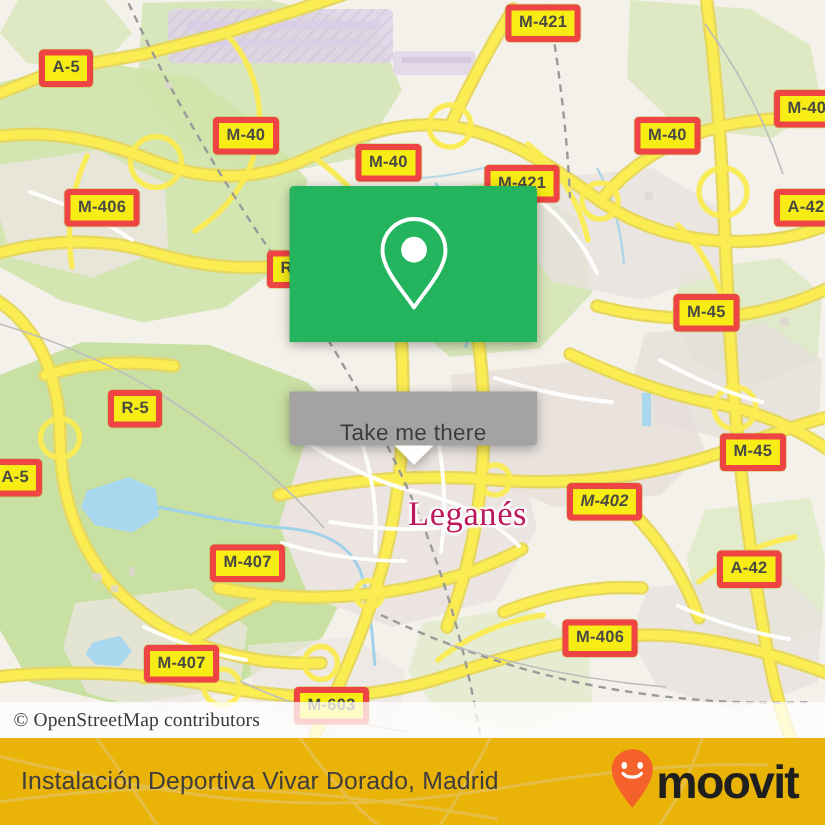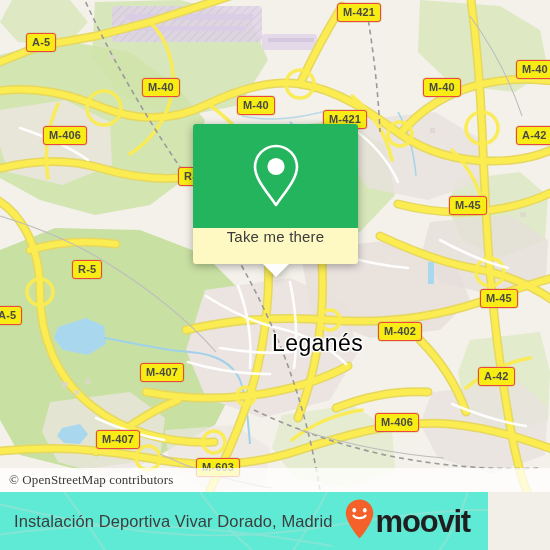--- a/index.html
+++ b/index.html
@@ -24,38 +24,38 @@
     height: 492px;
     overflow: hidden;
     background: #f4f1ea;
   }
   #map svg { display: block; }
 
   
   .shield {
     position: absolute;
     background: #f7ec13;
-    border: 1px solid #ef4444;
+    border: 4px solid #ef4444;
     border-radius: 3px;
     color: #4a4a44;
     font-family: "Liberation Sans", sans-serif;
     font-size: 11px;
     font-weight: bold;
     line-height: 14px;
     padding: 1px 5px 2px 5px;
     white-space: nowrap;
     box-shadow: 0 0 0 0.5px rgba(190,180,60,.55);
     letter-spacing: 0.2px;
   }
 
   
   .place-label {
     position: absolute;
-    color: #000000;
-    font-family: Liberation Sans, sans-serif;
+    color: #be185d;
+    font-family: Liberation Serif, serif;
     font-size: 23px;
     font-weight: normal;
     letter-spacing: 0.4px;
     white-space: nowrap;
     text-shadow:
        1.4px 0 1.6px #fff, -1.4px 0 1.6px #fff,
        0 1.4px 1.6px #fff, 0 -1.4px 1.6px #fff,
        1px 1px 1.6px #fff, -1px -1px 1.6px #fff,
        1px -1px 1.6px #fff, -1px 1px 1.6px #fff;
     padding-left: 29px;
@@ -71,26 +71,27 @@
   }
   #callout-green {
     background: #25b45e;
     height: 104px;
     border-radius: 3px 3px 0 0;
     display: flex;
     align-items: center;
     justify-content: center;
   }
   #callout-label-bar {
-    background: #fef9c3;
+    background: #a3a3a3;
     height: 36px;
     border-radius: 0 0 3px 3px;
     display: flex;
-    align-items: flex-start;
+    align-items: flex-end;
     justify-content: center;
+    margin-top: 33px;
   }
   #callout-label {
     color: #3b3b3b;
     font-family: "Liberation Sans", sans-serif;
     font-size: 15px;
     letter-spacing: 0.2px;
   }
   #callout-tail {
     width: 0; height: 0;
     margin: 0 auto;
@@ -116,23 +117,23 @@
     font-size: 13px;
     padding-left: 9px;
     letter-spacing: 0.1px;
   }
 
   
   #footer {
     position: absolute;
     left: 0;
     top: 492px;
-    width: 488px;
+    width: 550px;
     height: 58px;
-    background: #5eead4;
+    background: #eab308;
     display: flex;
     align-items: center;
     justify-content: space-between;
     overflow: hidden;
   }
   #footer-watermark {
     position: absolute;
     left: 0; top: 0;
     width: 550px; height: 58px;
     opacity: 0.30;
@@ -332,21 +333,21 @@
     <div class="shield" style="left:323px;top:110px;">M-421</div>
     <div class="shield" style="left:423px;top:78px;">M-40</div>
     <div class="shield" style="left:516px;top:60px;">M-40</div>
     <div class="shield" style="left:516px;top:126px;">A-42</div>
     <div class="shield" style="left:43px;top:126px;">M-406</div>
     <div class="shield" style="left:178px;top:167px;">R-5</div>
     <div class="shield" style="left:449px;top:196px;">M-45</div>
     <div class="shield" style="left:72px;top:260px;">R-5</div>
     <div class="shield" style="left:-8px;top:306px;">A-5</div>
     <div class="shield" style="left:480px;top:289px;">M-45</div>
-    <div class="shield" style="left:378px;top:322px;">M-402</div>
+    <div class="shield" style="left:378px;top:322px;font-style:italic;">M-402</div>
     <div class="shield" style="left:478px;top:367px;">A-42</div>
     <div class="shield" style="left:140px;top:363px;">M-407</div>
     <div class="shield" style="left:96px;top:430px;">M-407</div>
     <div class="shield" style="left:375px;top:413px;">M-406</div>
     <div class="shield" style="left:196px;top:458px;">M-603</div>
 
     <div class="place-label" style="left:243px;top:330px;">Leganés</div>
 
     <div id="callout">
       <div id="callout-green">

